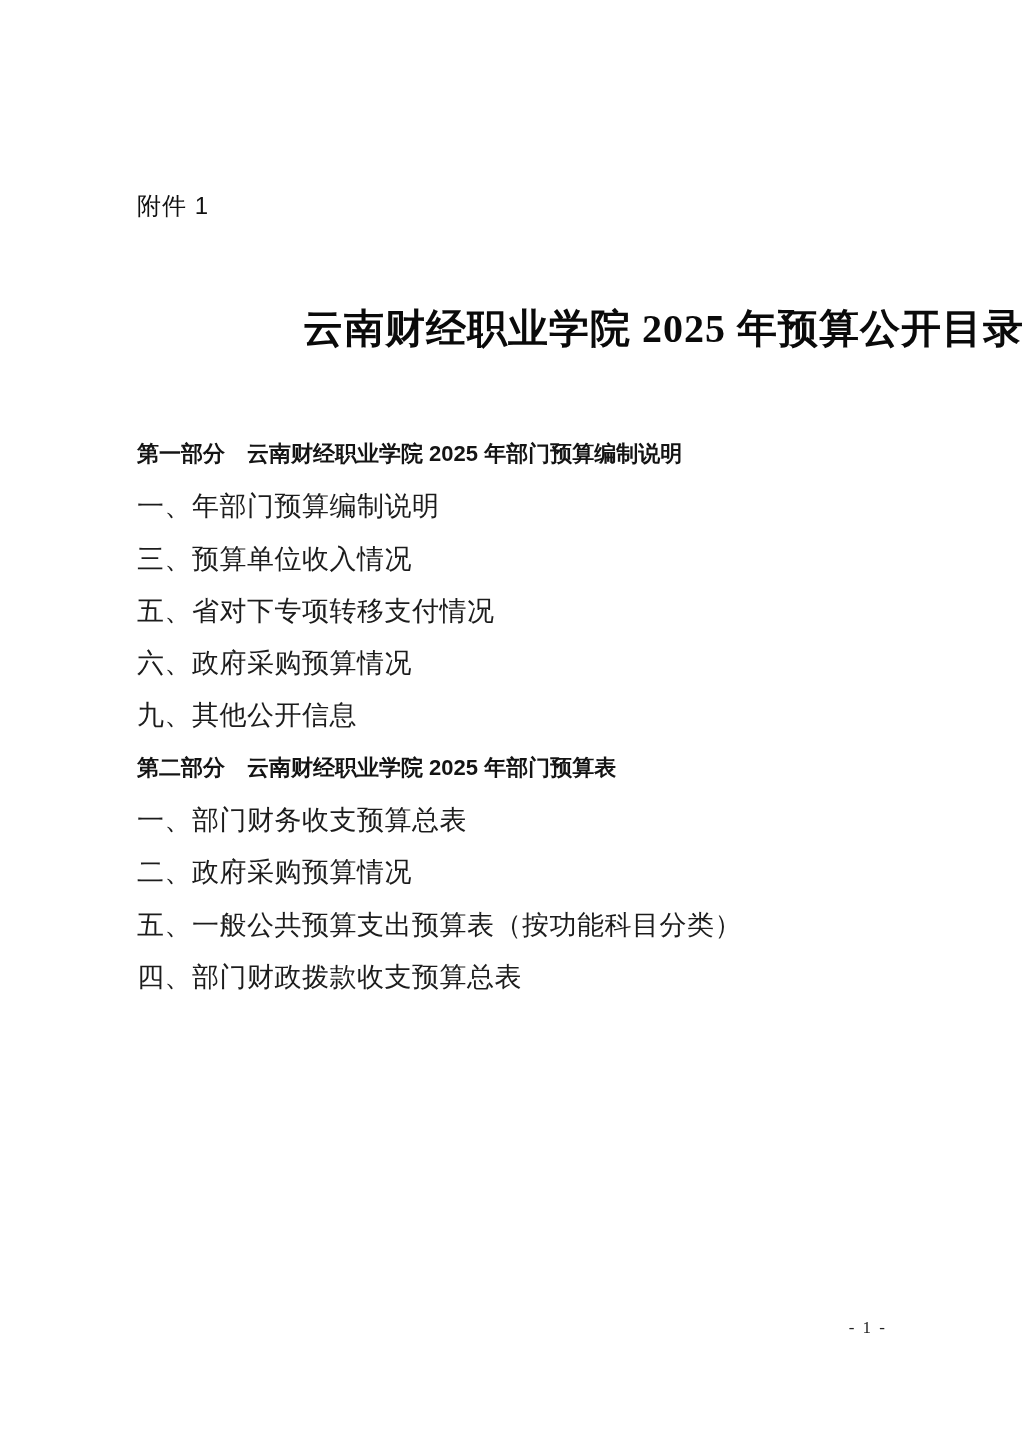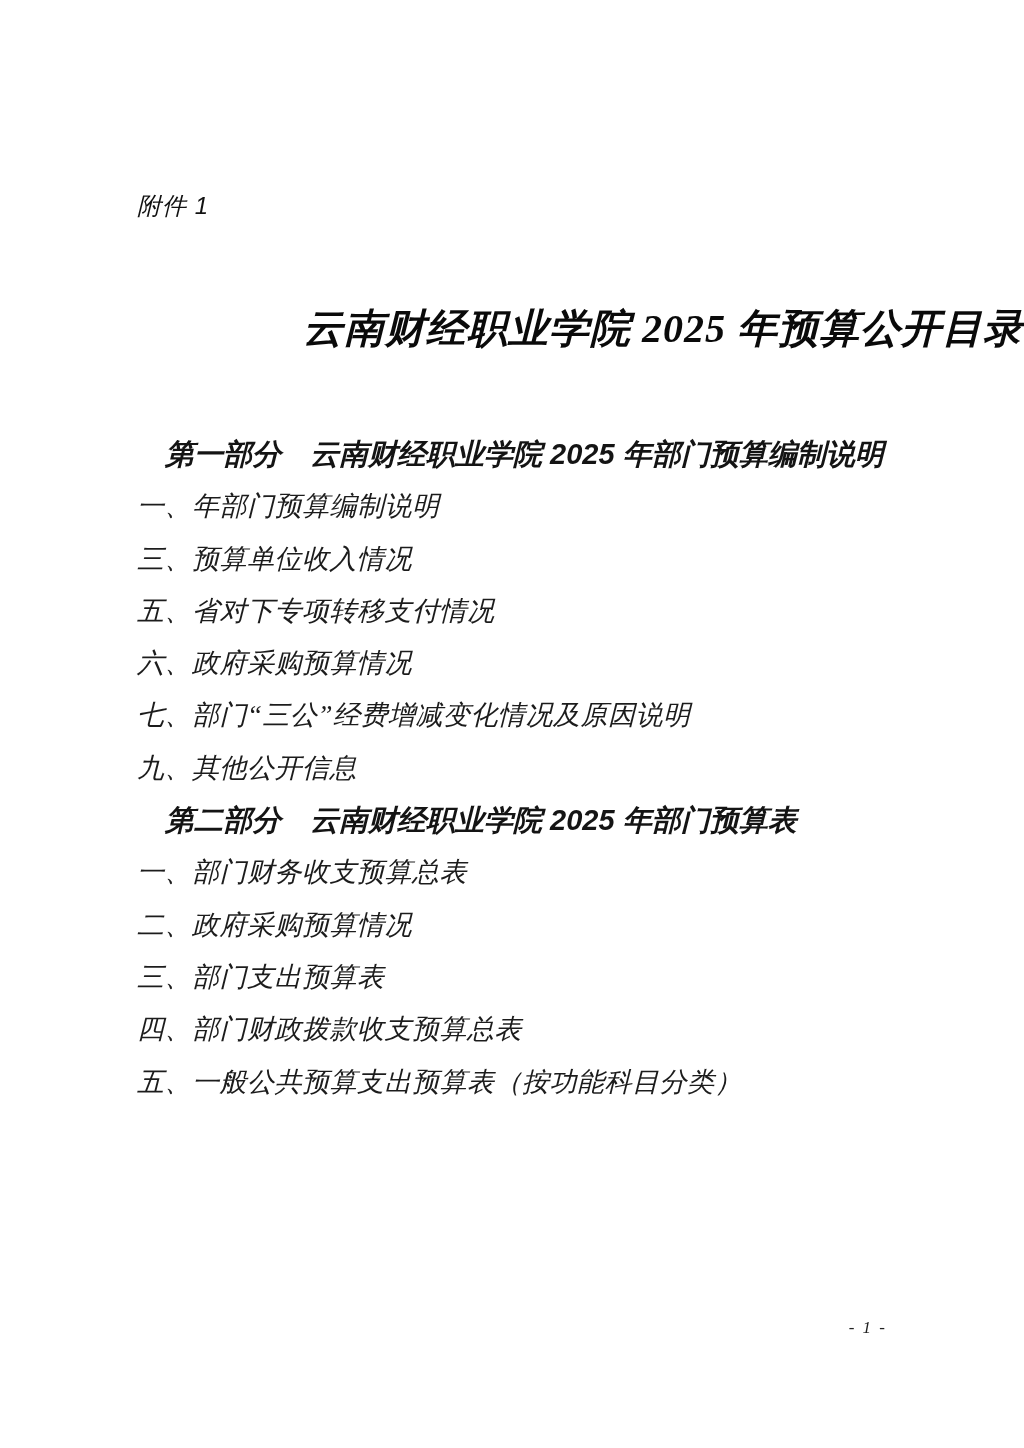--- a/index.html
+++ b/index.html
@@ -1,15 +1,15 @@
 <!DOCTYPE html>
 <html><head>
 <meta charset="utf-8">
 <style>
-  * { margin: 0; padding: 0; box-sizing: border-box; font-style: italic; }
+  * { margin: 0; padding: 0; box-sizing: border-box; }
   html, body {
     width: 1024px;
     height: 1448px;
     background: #ffffff;
     font-family: "Liberation Serif", "DejaVu Serif", serif;
     color: #111111;
   }
   .page {
     position: relative;
     width: 1024px;
@@ -46,23 +46,22 @@
     right: 110px;
   }
   .toc-line {
     display: block;
     line-height: 52.3px;
     white-space: nowrap;
   }
   .section-heading {
     font-family: "Liberation Sans", "DejaVu Sans", sans-serif;
     font-weight: 700;
-    font-size: 29px;
+    font-size: 22px;
     color: #141414;
-    margin-left: 28px;
   }
   .toc-item {
     font-family: "Liberation Serif", "DejaVu Serif", serif;
     font-weight: 400;
     font-size: 27px;
     color: #1c1c1c;
     letter-spacing: 0.5px;
   }
   .page-number {
     position: absolute;
@@ -84,28 +83,26 @@
   <h1 class="doc-title">云南财经职业学院 2025 年预算公开目录</h1>
 
   <div class="toc">
 
     <div class="toc-line section-heading">第一部分　云南财经职业学院 2025 年部门预算编制说明</div>
 
     <div class="toc-line toc-item">一、年部门预算编制说明</div>
     <div class="toc-line toc-item">三、预算单位收入情况</div>
     <div class="toc-line toc-item">五、省对下专项转移支付情况</div>
     <div class="toc-line toc-item">六、政府采购预算情况</div>
-    <div class="toc-line toc-item">七、部门“三公”经费增减变化情况及原因说明</div>
     <div class="toc-line toc-item">九、其他公开信息</div>
 
     <div class="toc-line section-heading">第二部分　云南财经职业学院 2025 年部门预算表</div>
 
     <div class="toc-line toc-item">一、部门财务收支预算总表</div>
     <div class="toc-line toc-item">二、政府采购预算情况</div>
-    <div class="toc-line toc-item">三、部门支出预算表</div>
+    <div class="toc-line toc-item">五、一般公共预算支出预算表（按功能科目分类）</div>
     <div class="toc-line toc-item">四、部门财政拨款收支预算总表</div>
-    <div class="toc-line toc-item">五、一般公共预算支出预算表（按功能科目分类）</div>
 
   </div>
 
   <div class="page-number">- 1 -</div>
 
 </div>
 
 </body></html>

